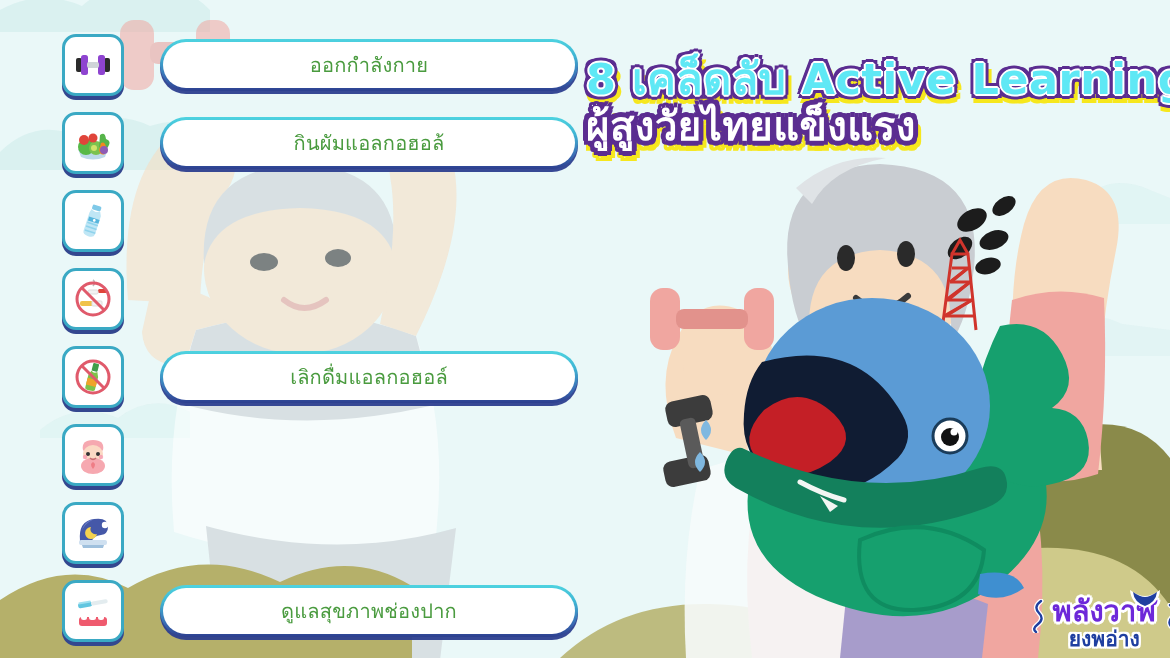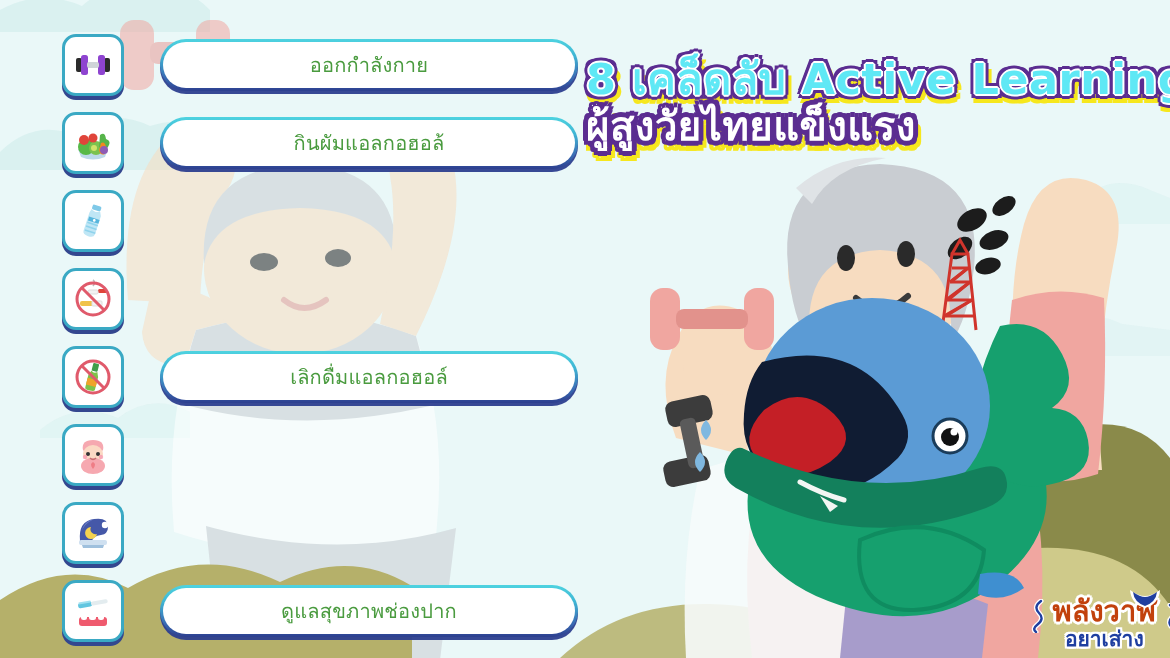--- a/index.html
+++ b/index.html
@@ -56,21 +56,21 @@
   .t2{color:#ffffff;font-size:40px;margin-top:4px;
      text-shadow:
       -4px -4px 0 #5b2d91,4px -4px 0 #5b2d91,-4px 4px 0 #5b2d91,4px 4px 0 #5b2d91,
       0 -5px 0 #5b2d91,0 5px 0 #5b2d91,-5px 0 0 #5b2d91,5px 0 0 #5b2d91,
       5px 10px 0 #f6e71d,-2px 10px 0 #f6e71d,8px 7px 0 #f6e71d;
   }
 
   
   .logo{position:absolute;right:14px;bottom:8px;z-index:46;text-align:center;}
   .logo-main{
-    font-size:29px;font-weight:bold;color:#c2410c;line-height:1;
+    font-size:29px;font-weight:bold;color:#6d28d9;line-height:1;
     text-shadow:-2px -2px 0 #fff,2px -2px 0 #fff,-2px 2px 0 #fff,2px 2px 0 #fff,
                 0 -3px 0 #fff,0 3px 0 #fff,-3px 0 0 #fff,3px 0 0 #fff;
   }
   .logo-sub{
     font-size:21px;font-weight:bold;color:#1f3fa0;line-height:1;margin-top:3px;
     text-shadow:-2px -2px 0 #fff,2px -2px 0 #fff,-2px 2px 0 #fff,2px 2px 0 #fff,
                 0 -2px 0 #fff,0 2px 0 #fff,-2px 0 0 #fff,2px 0 0 #fff;
   }
 </style>
 </head>
@@ -337,16 +337,16 @@
       <svg width="18" height="34" viewBox="0 0 18 34" style="position:absolute;right:-24px;top:6px">
         <path d="M8 2 q8 6 2 12 q-6 6 2 12 q5 4 1 7" stroke="#fff" stroke-width="5" fill="none" stroke-linecap="round"></path>
         <path d="M8 2 q8 6 2 12 q-6 6 2 12 q5 4 1 7" stroke="#1f3fa0" stroke-width="2.4" fill="none" stroke-linecap="round"></path>
       </svg>
       <svg width="34" height="22" viewBox="0 0 34 22" style="position:absolute;right:-6px;top:-10px">
         <path d="M17 21 q-14 -4 -15 -18 q8 6 15 6 q7 0 15 -6 q-1 14 -15 18 Z" fill="#fff"></path>
         <path d="M17 19 q-11 -4 -12 -14 q7 5 12 5 q5 0 12 -5 q-1 10 -12 14 Z" fill="#1f3fa0"></path>
       </svg>
       <div class="logo-main">พลังวาฬ</div>
     </div>
-    <div class="logo-sub">อยาเส่าง</div>
+    <div class="logo-sub">ยงพอ่าง</div>
   </div>
 
 </div>
 
 </body></html>

